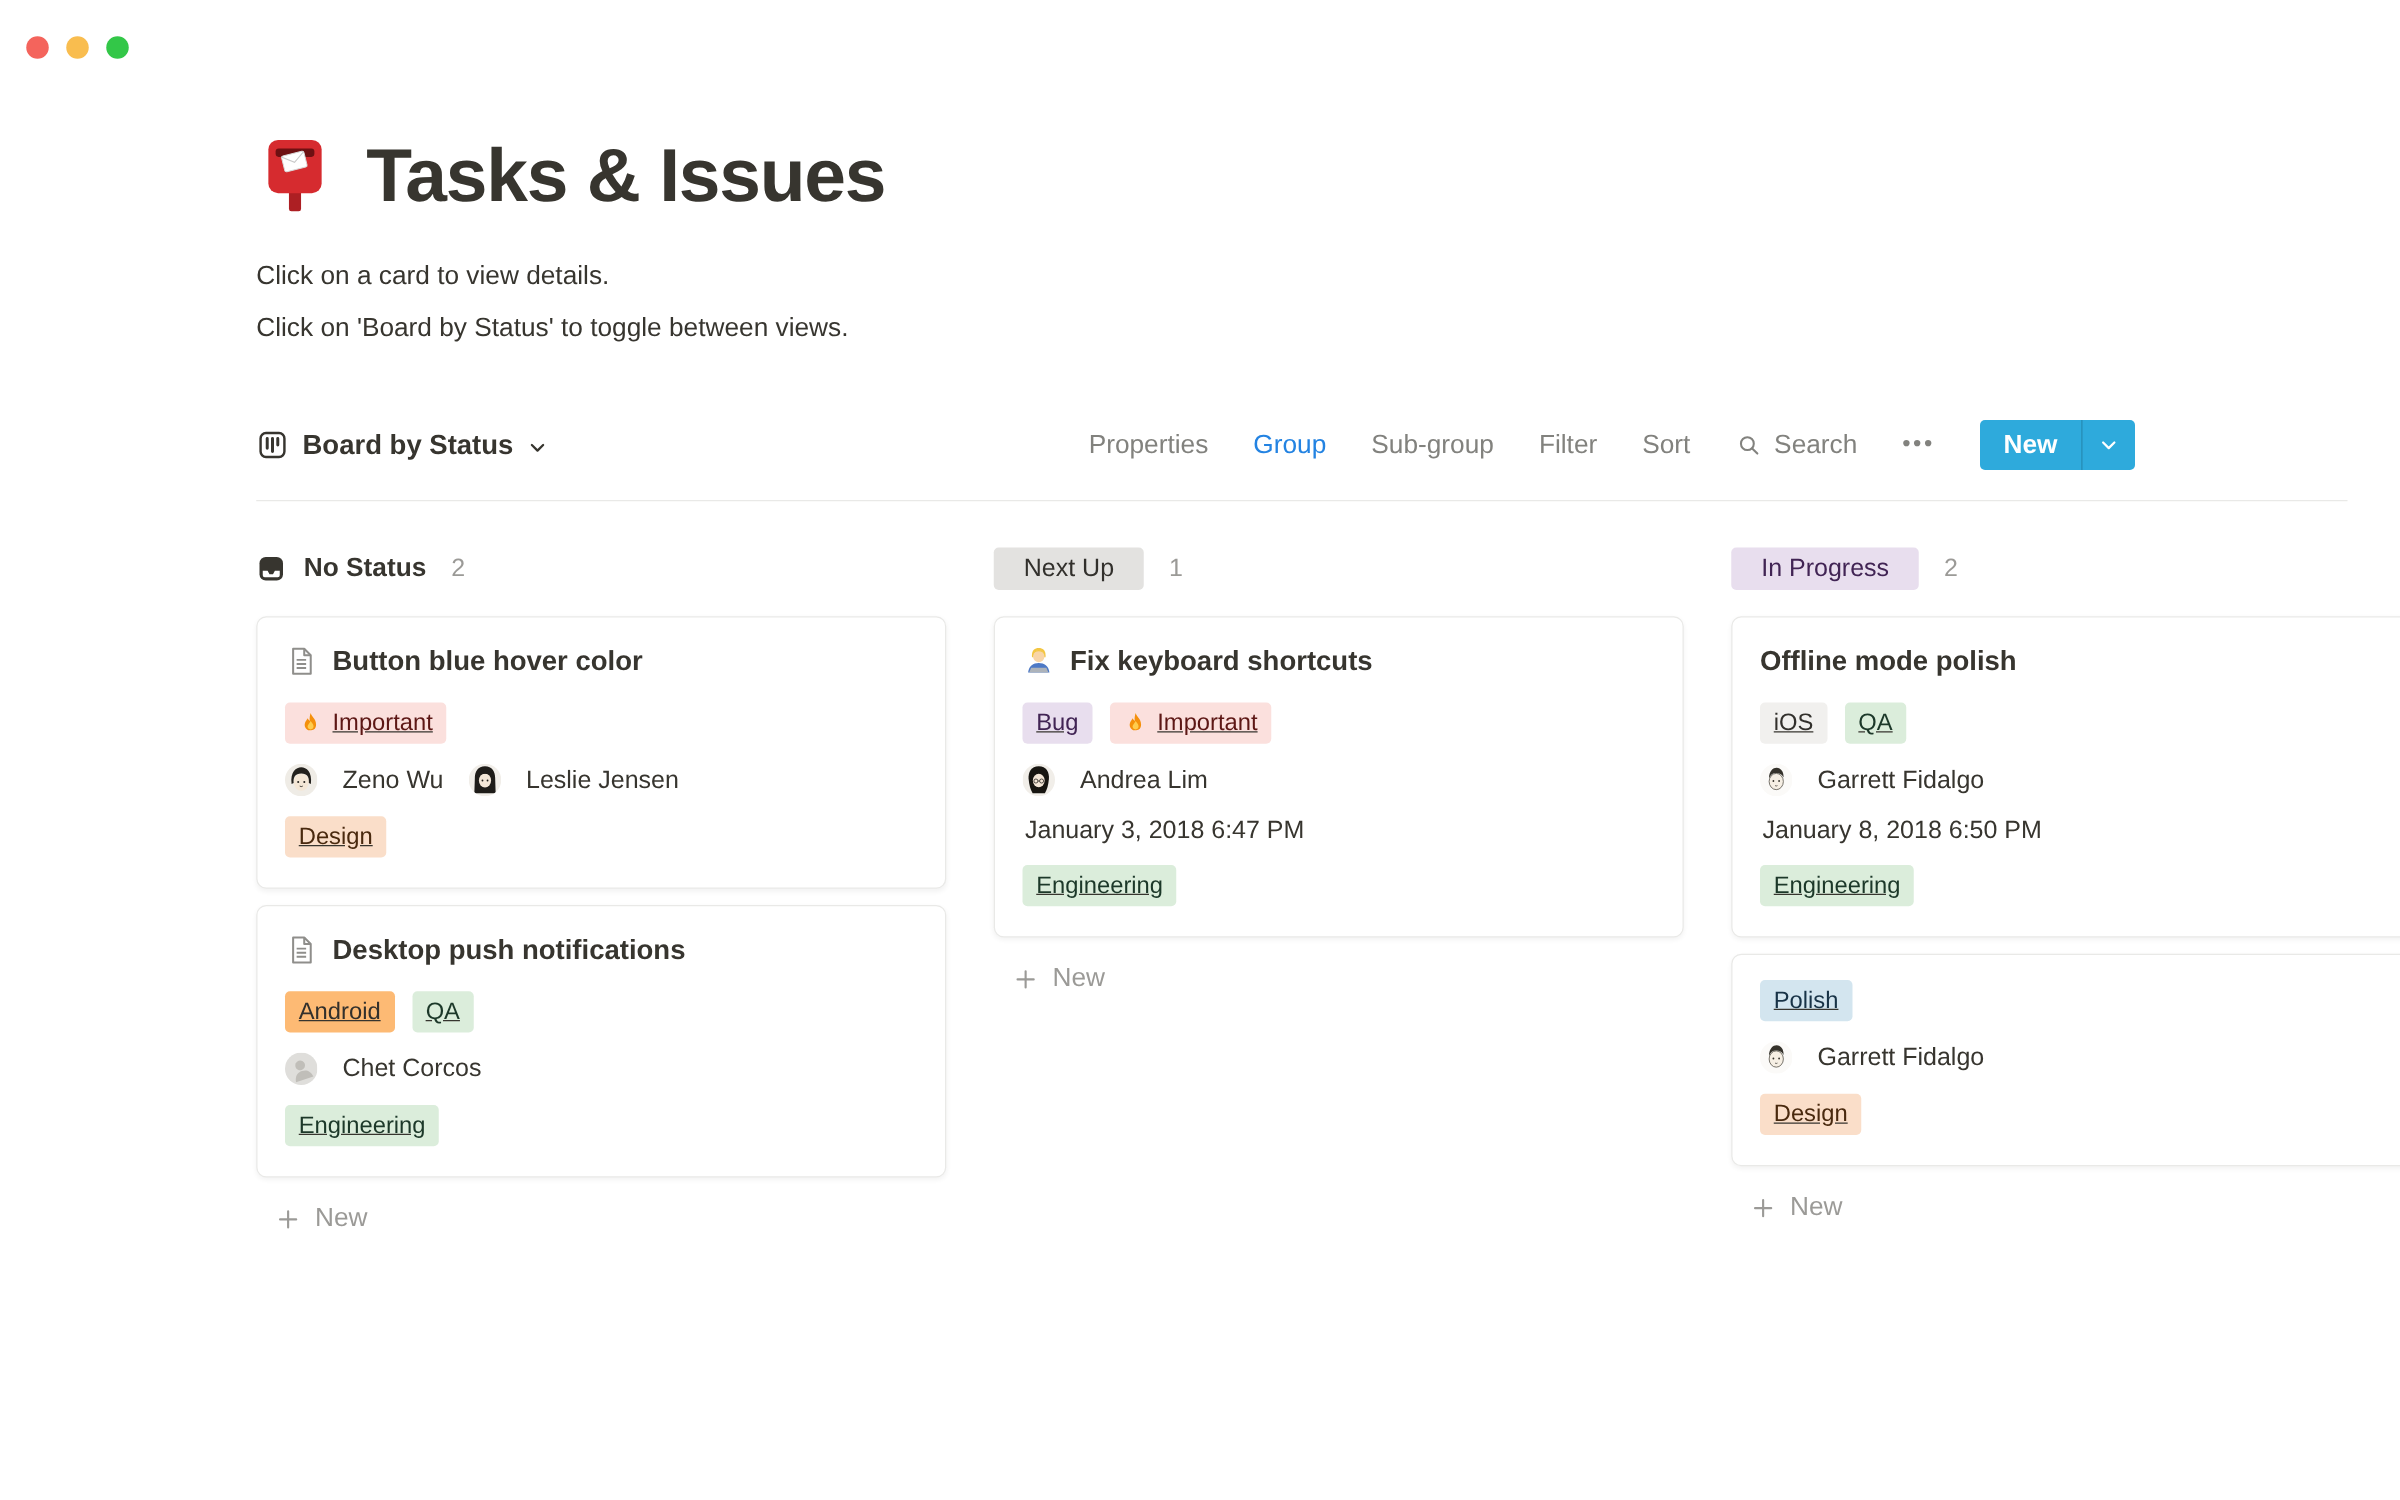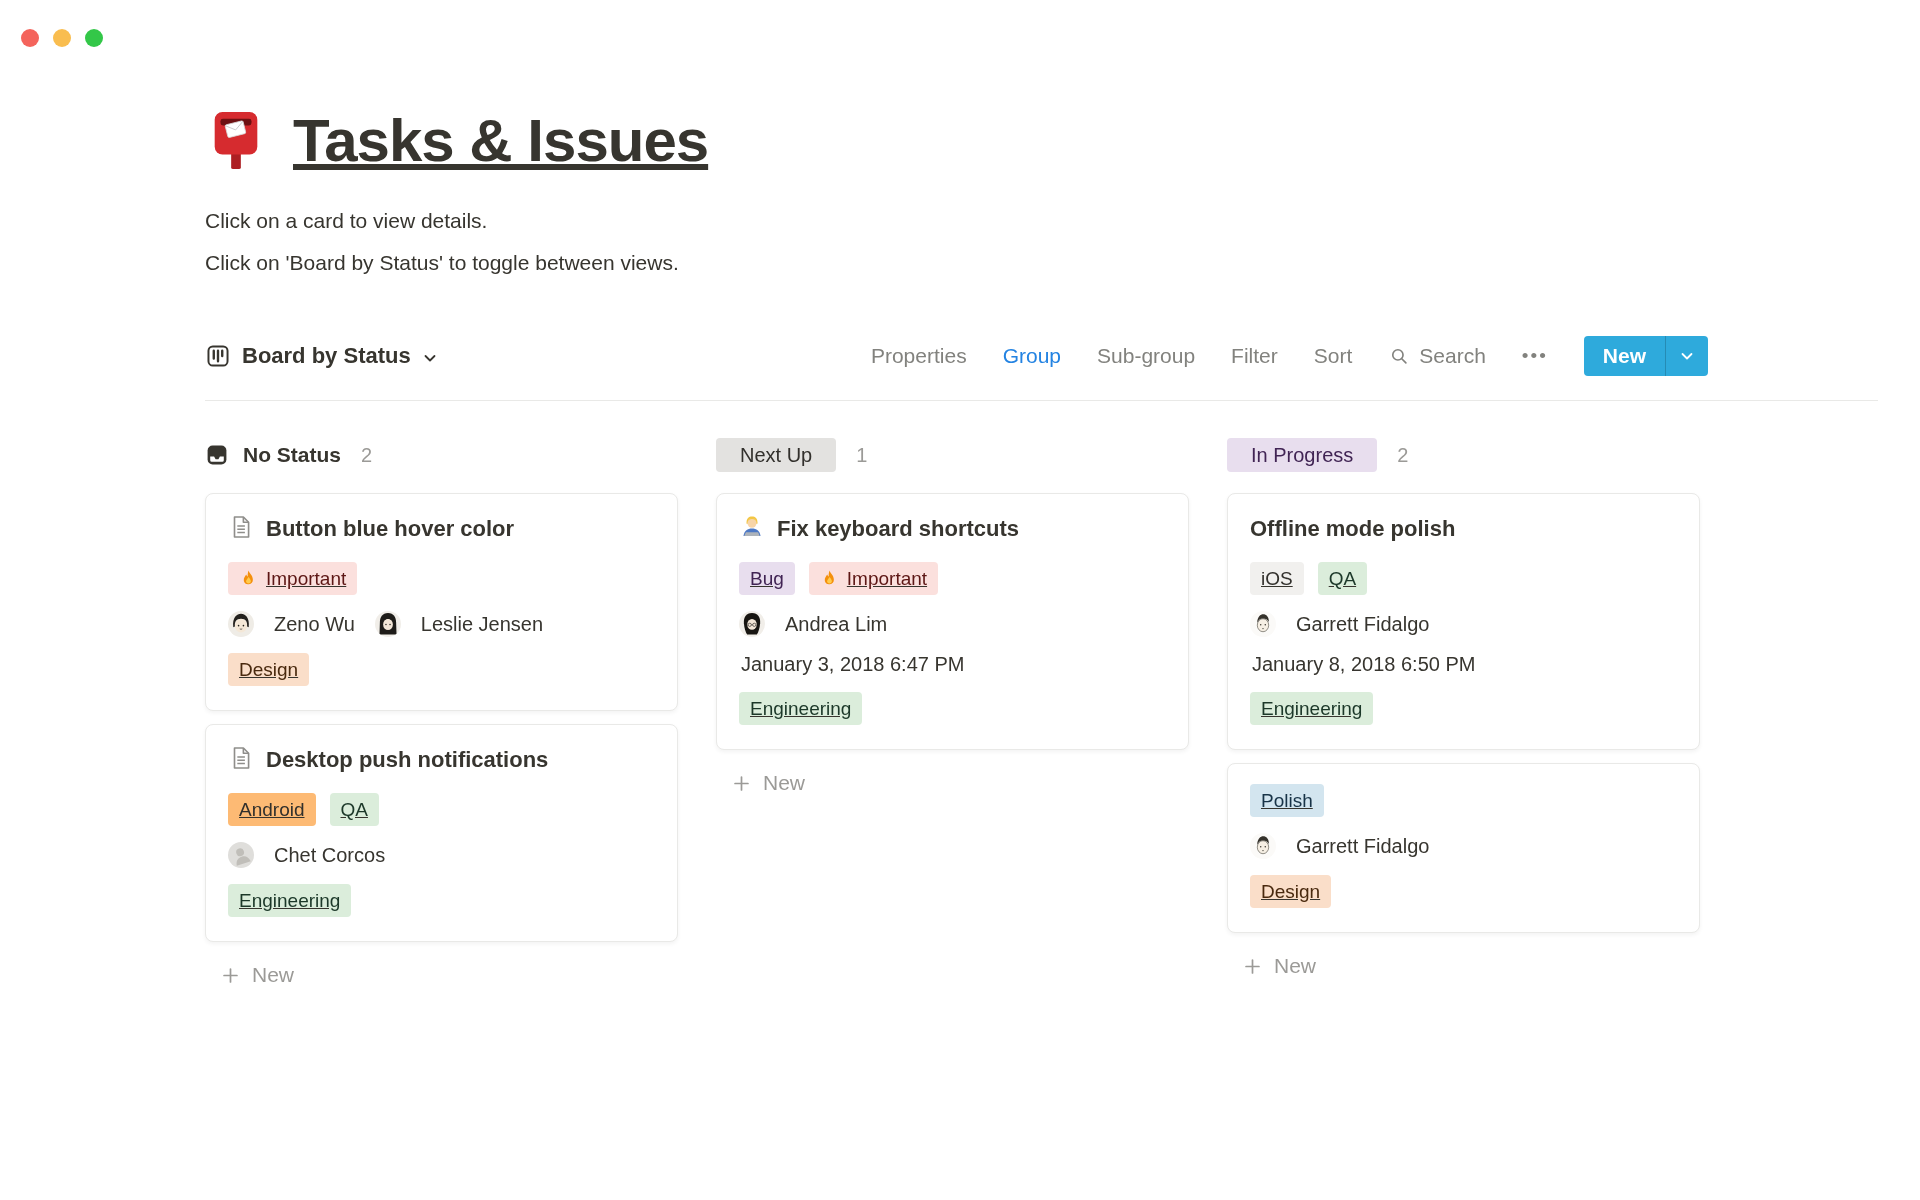--- a/index.html
+++ b/index.html
@@ -8,21 +8,21 @@
     font-family:"Liberation Sans","DejaVu Sans",sans-serif;color:#37352F;
   }
   svg{display:block;width:100%;height:100%;}
   
   .traffic{position:absolute;top:29px;left:21px;display:flex;gap:14px;}
   .traffic span{width:18px;height:18px;border-radius:50%;display:block;cursor:pointer;}
   
   .page{margin-left:205px;width:1673px;padding-top:103px;}
   .page-head{display:flex;align-items:center;gap:26px;}
   .page-ic{width:62px;height:62px;flex:none;}
-  h1{margin:0;font-size:60px;font-weight:700;letter-spacing:-1px;line-height:75px;text-decoration:underline;}
+  h1{margin:0;font-size:60px;font-weight:700;letter-spacing:-1px;line-height:75px;}
   .desc{margin:0;font-size:21px;line-height:42px;}
   .desc.first{margin-top:22px;}
   
   .toolbar{margin-top:50px;height:44px;display:flex;align-items:center;justify-content:space-between;padding-right:170px;}
   .view-switcher{display:flex;align-items:center;gap:11px;cursor:pointer;}
   .vs-ic{width:26px;height:26px;color:#37352F;}
   .vs-label{font-size:22px;font-weight:700;}
   .vs-chev{width:16px;height:16px;color:#37352F;margin-top:3px;}
   .menu{display:flex;align-items:center;gap:36px;font-size:21px;color:#82827E;}
   .menu .item{cursor:pointer;white-space:nowrap;}
@@ -31,29 +31,29 @@
   .s-ic{width:22px;height:22px;color:#82827E;}
   .dots{font-size:19px;letter-spacing:2px;color:#82827E;}
   .new-btn{display:flex;align-items:stretch;height:40px;border-radius:4px;overflow:hidden;color:#fff;}
   .new-label{display:flex;align-items:center;padding:0 19px;font-size:21px;font-weight:600;cursor:pointer;}
   .new-split{width:1px;background:rgba(0,0,0,0.18);}
   .new-chev{width:42px;display:flex;align-items:center;justify-content:center;cursor:pointer;}
   .new-chev .ic{width:16px;height:16px;}
   .divider{height:1px;background:#E9E9E7;margin-top:22px;}
   
   .board{display:flex;gap:38px;margin-top:36px;}
-  .kcol{width:473px;flex:none;}
+  .kcol{width:552px;flex:none;}
   .col-head{display:flex;align-items:center;height:36px;margin-bottom:20px;gap:14px;cursor:pointer;}
   .head-ic{width:24px;height:24px;flex:none;}
   .head-label{font-size:21px;font-weight:600;}
   .head-badge{font-size:20px;line-height:1;padding:7px 24px;border-radius:4px;font-weight:500;}
   .col-count{font-size:20px;color:#9B9A97;margin-left:6px;}
   .card{background:#fff;border:1px solid #E9E9E7;border-radius:8px;box-shadow:0 2px 4px rgba(15,15,15,0.05);
         padding:20px 22px 24px;margin-bottom:13px;cursor:pointer;}
-  .card-title{display:flex;gap:12px;margin-bottom:18px;}
+  .card-title{display:flex;align-items:center;gap:12px;margin-bottom:18px;}
   .card-ic{width:26px;height:26px;flex:none;}
   .card-title h3{margin:0;font-size:22px;font-weight:600;line-height:30px;}
   .row{display:flex;align-items:center;}
   .row + .row{margin-top:16px;}
   .row.tags{gap:14px;text-decoration:underline;}
   .badge{display:inline-flex;align-items:center;gap:8px;font-size:19px;line-height:1;padding:7px 11px;border-radius:4px;}
   .badge-ic{width:19px;height:19px;flex:none;}
   .row.people{gap:20px;font-size:20px;}
   .person{display:flex;align-items:center;gap:20px;}
   .avatar{width:26px;height:26px;border-radius:50%;overflow:hidden;flex:none;}

